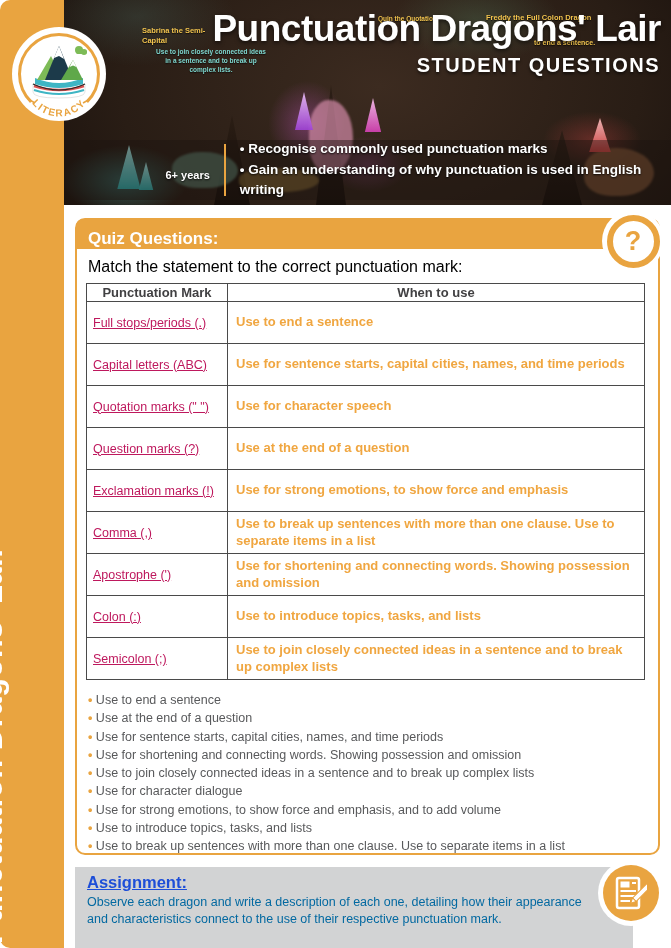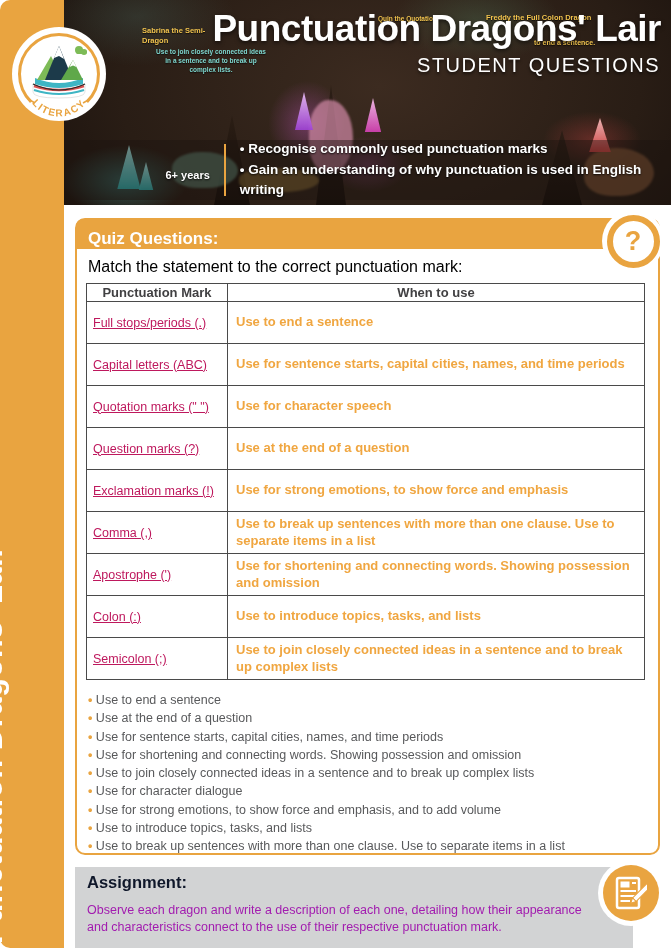--- a/index.html
+++ b/index.html
@@ -46,21 +46,21 @@
   .scene-label { position:absolute; font-size:7.5px; font-weight:bold; color:#F2C44F; white-space:pre-line; line-height:1.3; text-shadow:0 1px 1px rgba(0,0,0,.7); }
   .scene-caption { position:absolute; font-size:6.5px; font-weight:bold; color:#7FD8D0; text-align:center; line-height:1.35; text-shadow:0 1px 1px rgba(0,0,0,.7); }
 
   .hero-title {
     position:absolute; right:10px; top:8px;
     font-size:37px; font-weight:bold; color:#ffffff; letter-spacing:-0.5px;
     text-shadow:0 2px 4px rgba(0,0,0,.6);
   }
   .hero-subtitle {
     position:absolute; right:11px; top:54px;
-    font-size:20px; font-weight:normal; color:#ffffff; letter-spacing:1.5px;
+    font-size:20px; font-weight:bold; color:#ffffff; letter-spacing:1.5px;
     text-shadow:0 2px 3px rgba(0,0,0,.6);
   }
 
   
   .objectives {
     position:absolute; left:0; right:0; bottom:5px; height:60px;
     background:rgba(28,20,15,.45);
     display:flex; align-items:center;
   }
   .obj-left { width:152px; text-align:right; color:#fff; text-shadow:0 1px 2px rgba(0,0,0,.9); }
@@ -114,22 +114,22 @@
     border:6px solid #E9A440; background:#fff;
     display:flex; align-items:center; justify-content:center;
   }
   .q-glyph { font-size:27px; font-weight:bold; color:#E9A440; line-height:1; }
 
   
   .assignment {
     position:absolute; left:75px; top:867px; width:558px; height:81px;
     background:#D2D3D4; padding:6px 12px 0 12px;
   }
-  .assignment-heading { font-size:16.5px; font-weight:bold; color:#0f172a; margin-bottom:10px; }
-  .assignment-body { font-size:12.5px; color:#a21caf; line-height:1.32; width:500px; }
+  .assignment-heading { font-size:16.5px; font-weight:bold; color:#1d4ed8; margin-bottom:2px;text-decoration:underline; }
+  .assignment-body { font-size:12.5px; color:#0369a1; line-height:1.32; width:500px; }
   .a-icon-wrap {
     position:absolute; left:598px; top:860px; width:66px; height:66px;
     background:#fff; border-radius:50%;
     display:flex; align-items:center; justify-content:center;
     z-index:3;
   }
   .a-icon-circle {
     width:56px; height:56px; border-radius:50%;
     background:#E9A440;
     display:flex; align-items:center; justify-content:center;
@@ -153,21 +153,21 @@
   <div class="blob" style="left:245px; top:100px; width:44px; height:72px; background:#c9849f;"></div>
   <div class="blob" style="left:520px; top:148px; width:70px; height:48px; background:#8a5a39;"></div>
   <div class="blob" style="left:175px; top:168px; width:80px; height:24px; background:#9a7a3a; opacity:.6;"></div>
   <div class="crystal" style="left:52px; top:145px; width:26px; height:44px; background:linear-gradient(#bdfdfa,#2fb9b9); filter:drop-shadow(0 0 6px #4fd8d8);"></div>
   <div class="crystal" style="left:74px; top:162px; width:16px; height:28px; background:linear-gradient(#bdfdfa,#2fb9b9); filter:drop-shadow(0 0 5px #4fd8d8);"></div>
   <div class="crystal" style="left:230px; top:92px; width:20px; height:38px; background:linear-gradient(#f0c4ff,#a043d8); filter:drop-shadow(0 0 6px #c45fe0);"></div>
   <div class="crystal" style="left:300px; top:98px; width:18px; height:34px; background:linear-gradient(#ffc4f4,#d843b8); filter:drop-shadow(0 0 6px #e05fc8);"></div>
   <div class="crystal" style="left:524px; top:118px; width:24px; height:34px; background:linear-gradient(#ffc4c4,#d84343); filter:drop-shadow(0 0 6px #e05f5f);"></div>
 
   <div class="scene-label" style="left:78px; top:26px;">Sabrina the Semi-
-Dragon</div>
+Capital</div>
   <div class="scene-caption" style="left:92px; top:48px; width:110px;">Use to join closely connected ideas in a sentence and to break up complex lists.</div>
   <div class="scene-label" style="left:314px; top:15px; font-size:6.5px;">Quin the Quotation</div>
   <div class="scene-label" style="left:422px; top:13px;">Freddy the Full Colon Dragon</div>
   <div class="scene-label" style="left:470px; top:38px; font-size:7px;">to end a sentence.</div>
 
   <h1 class="hero-title">Punctuation Dragons' Lair</h1>
   <h2 class="hero-subtitle">STUDENT QUESTIONS</h2>
 
   <div class="objectives">
     <div class="obj-left">

